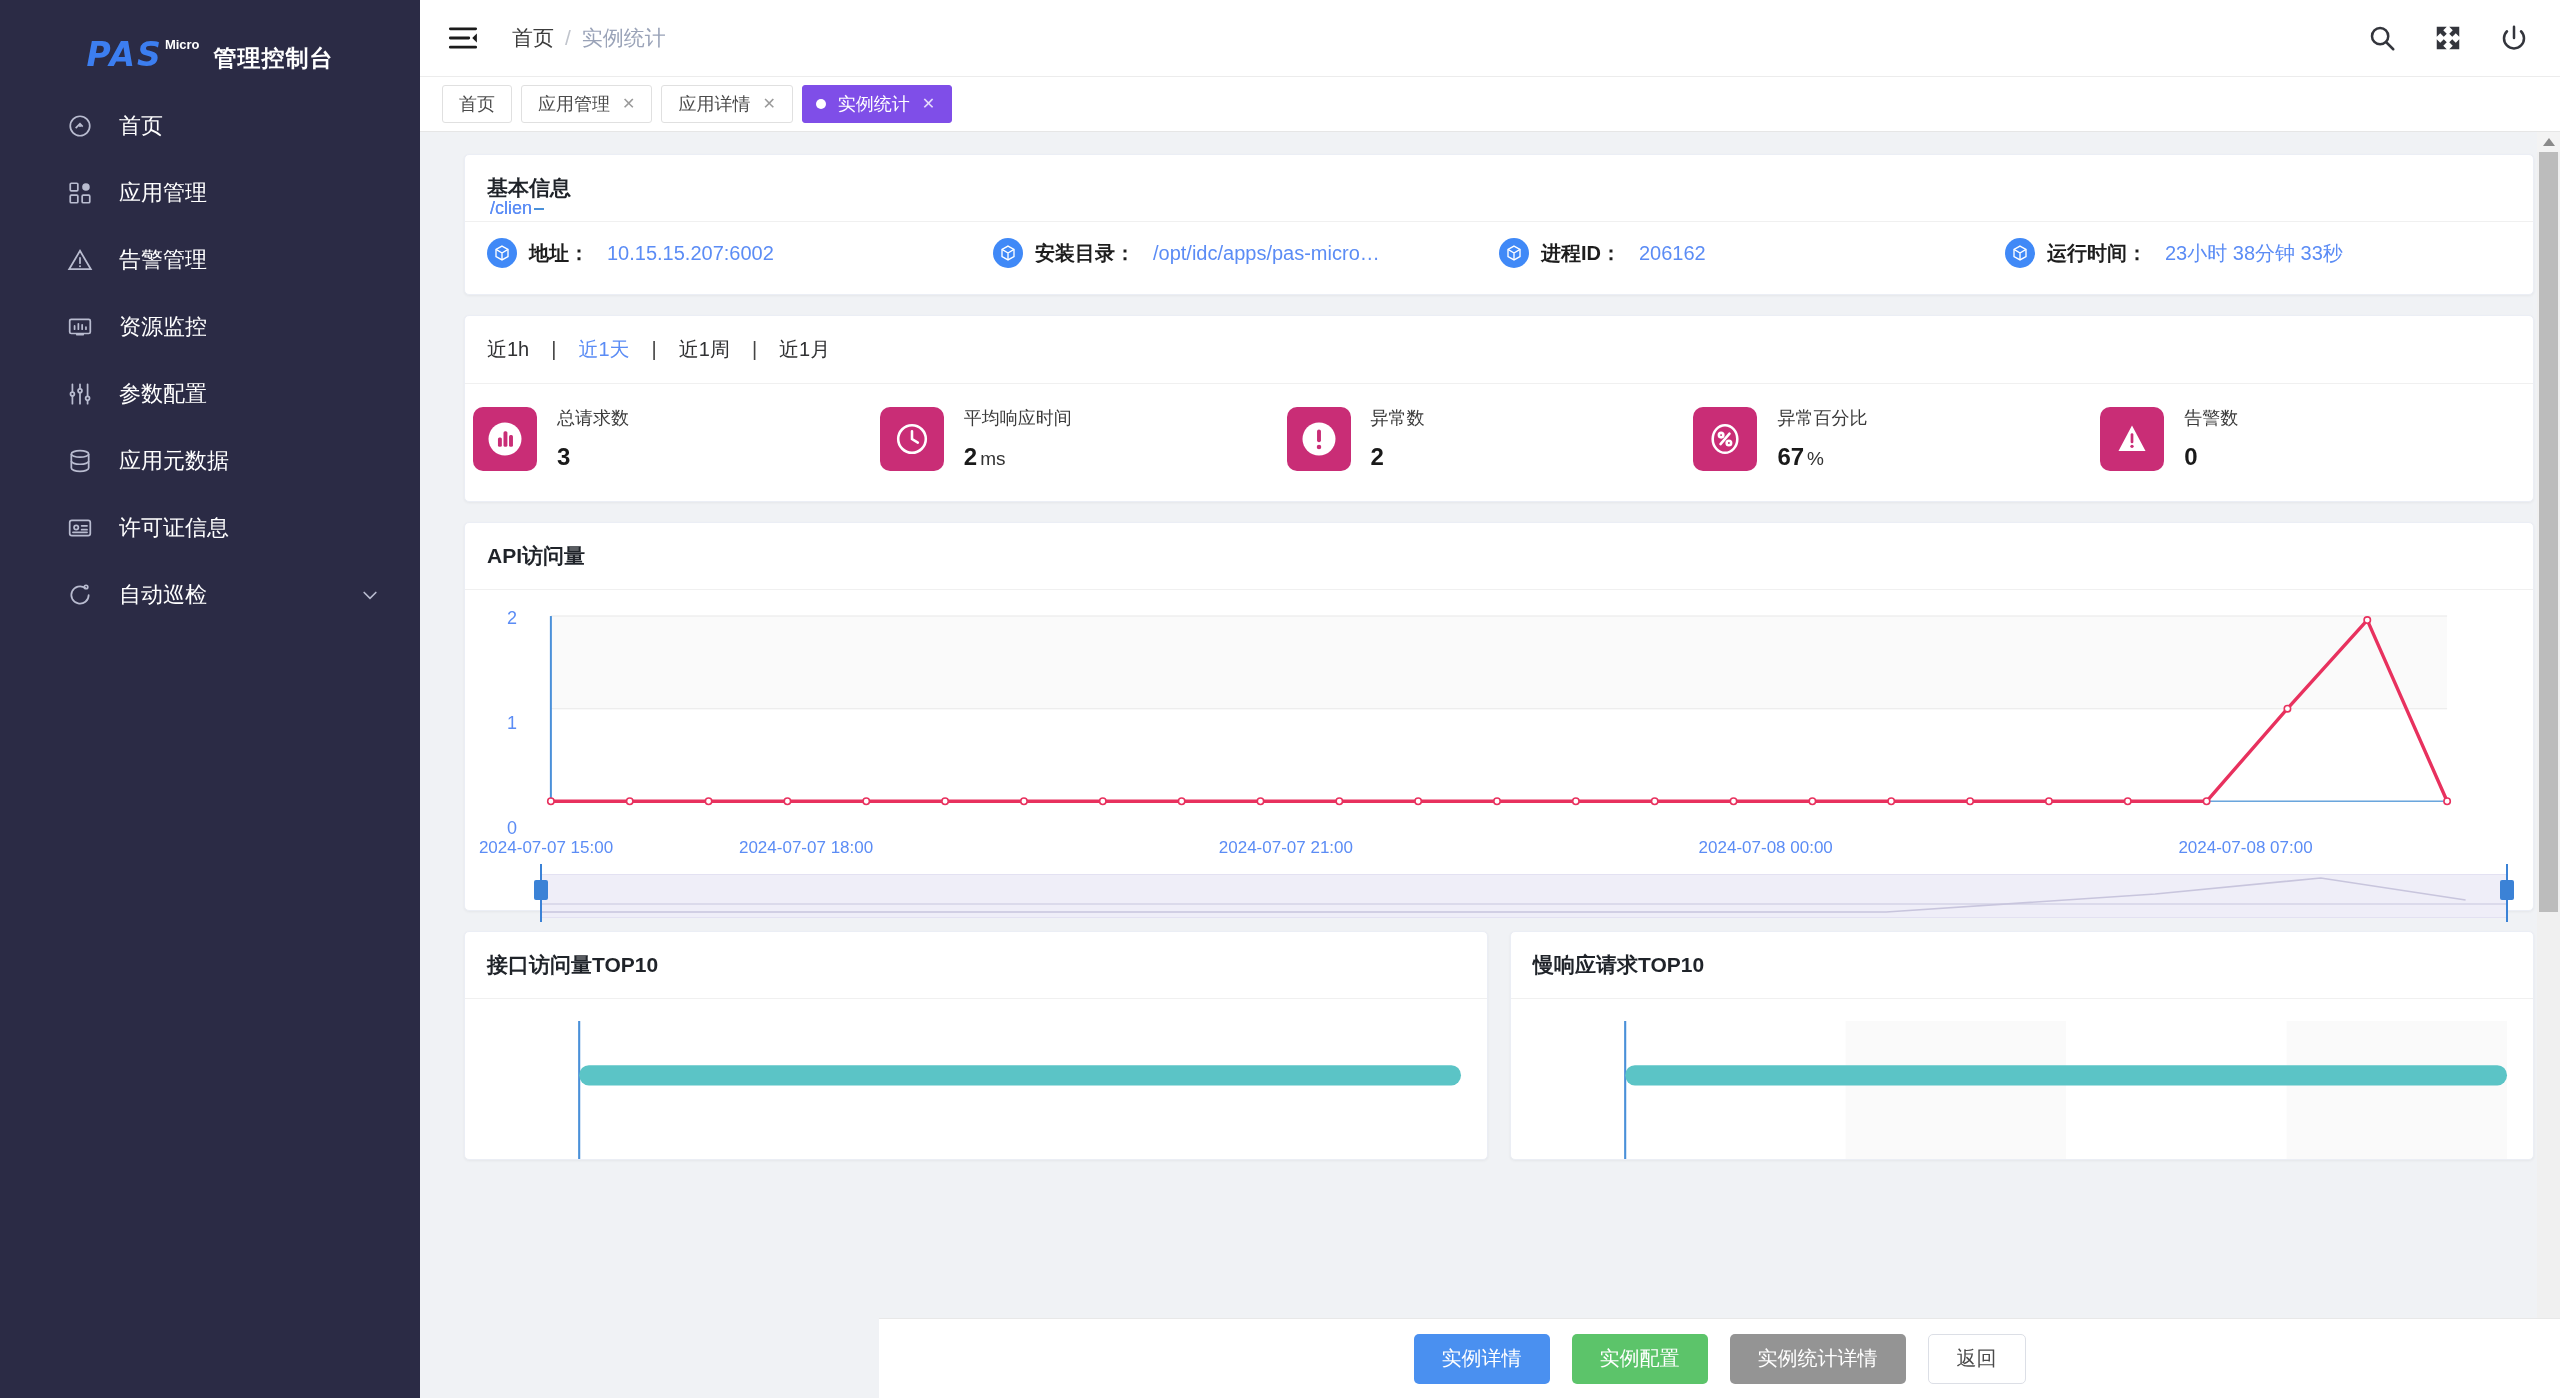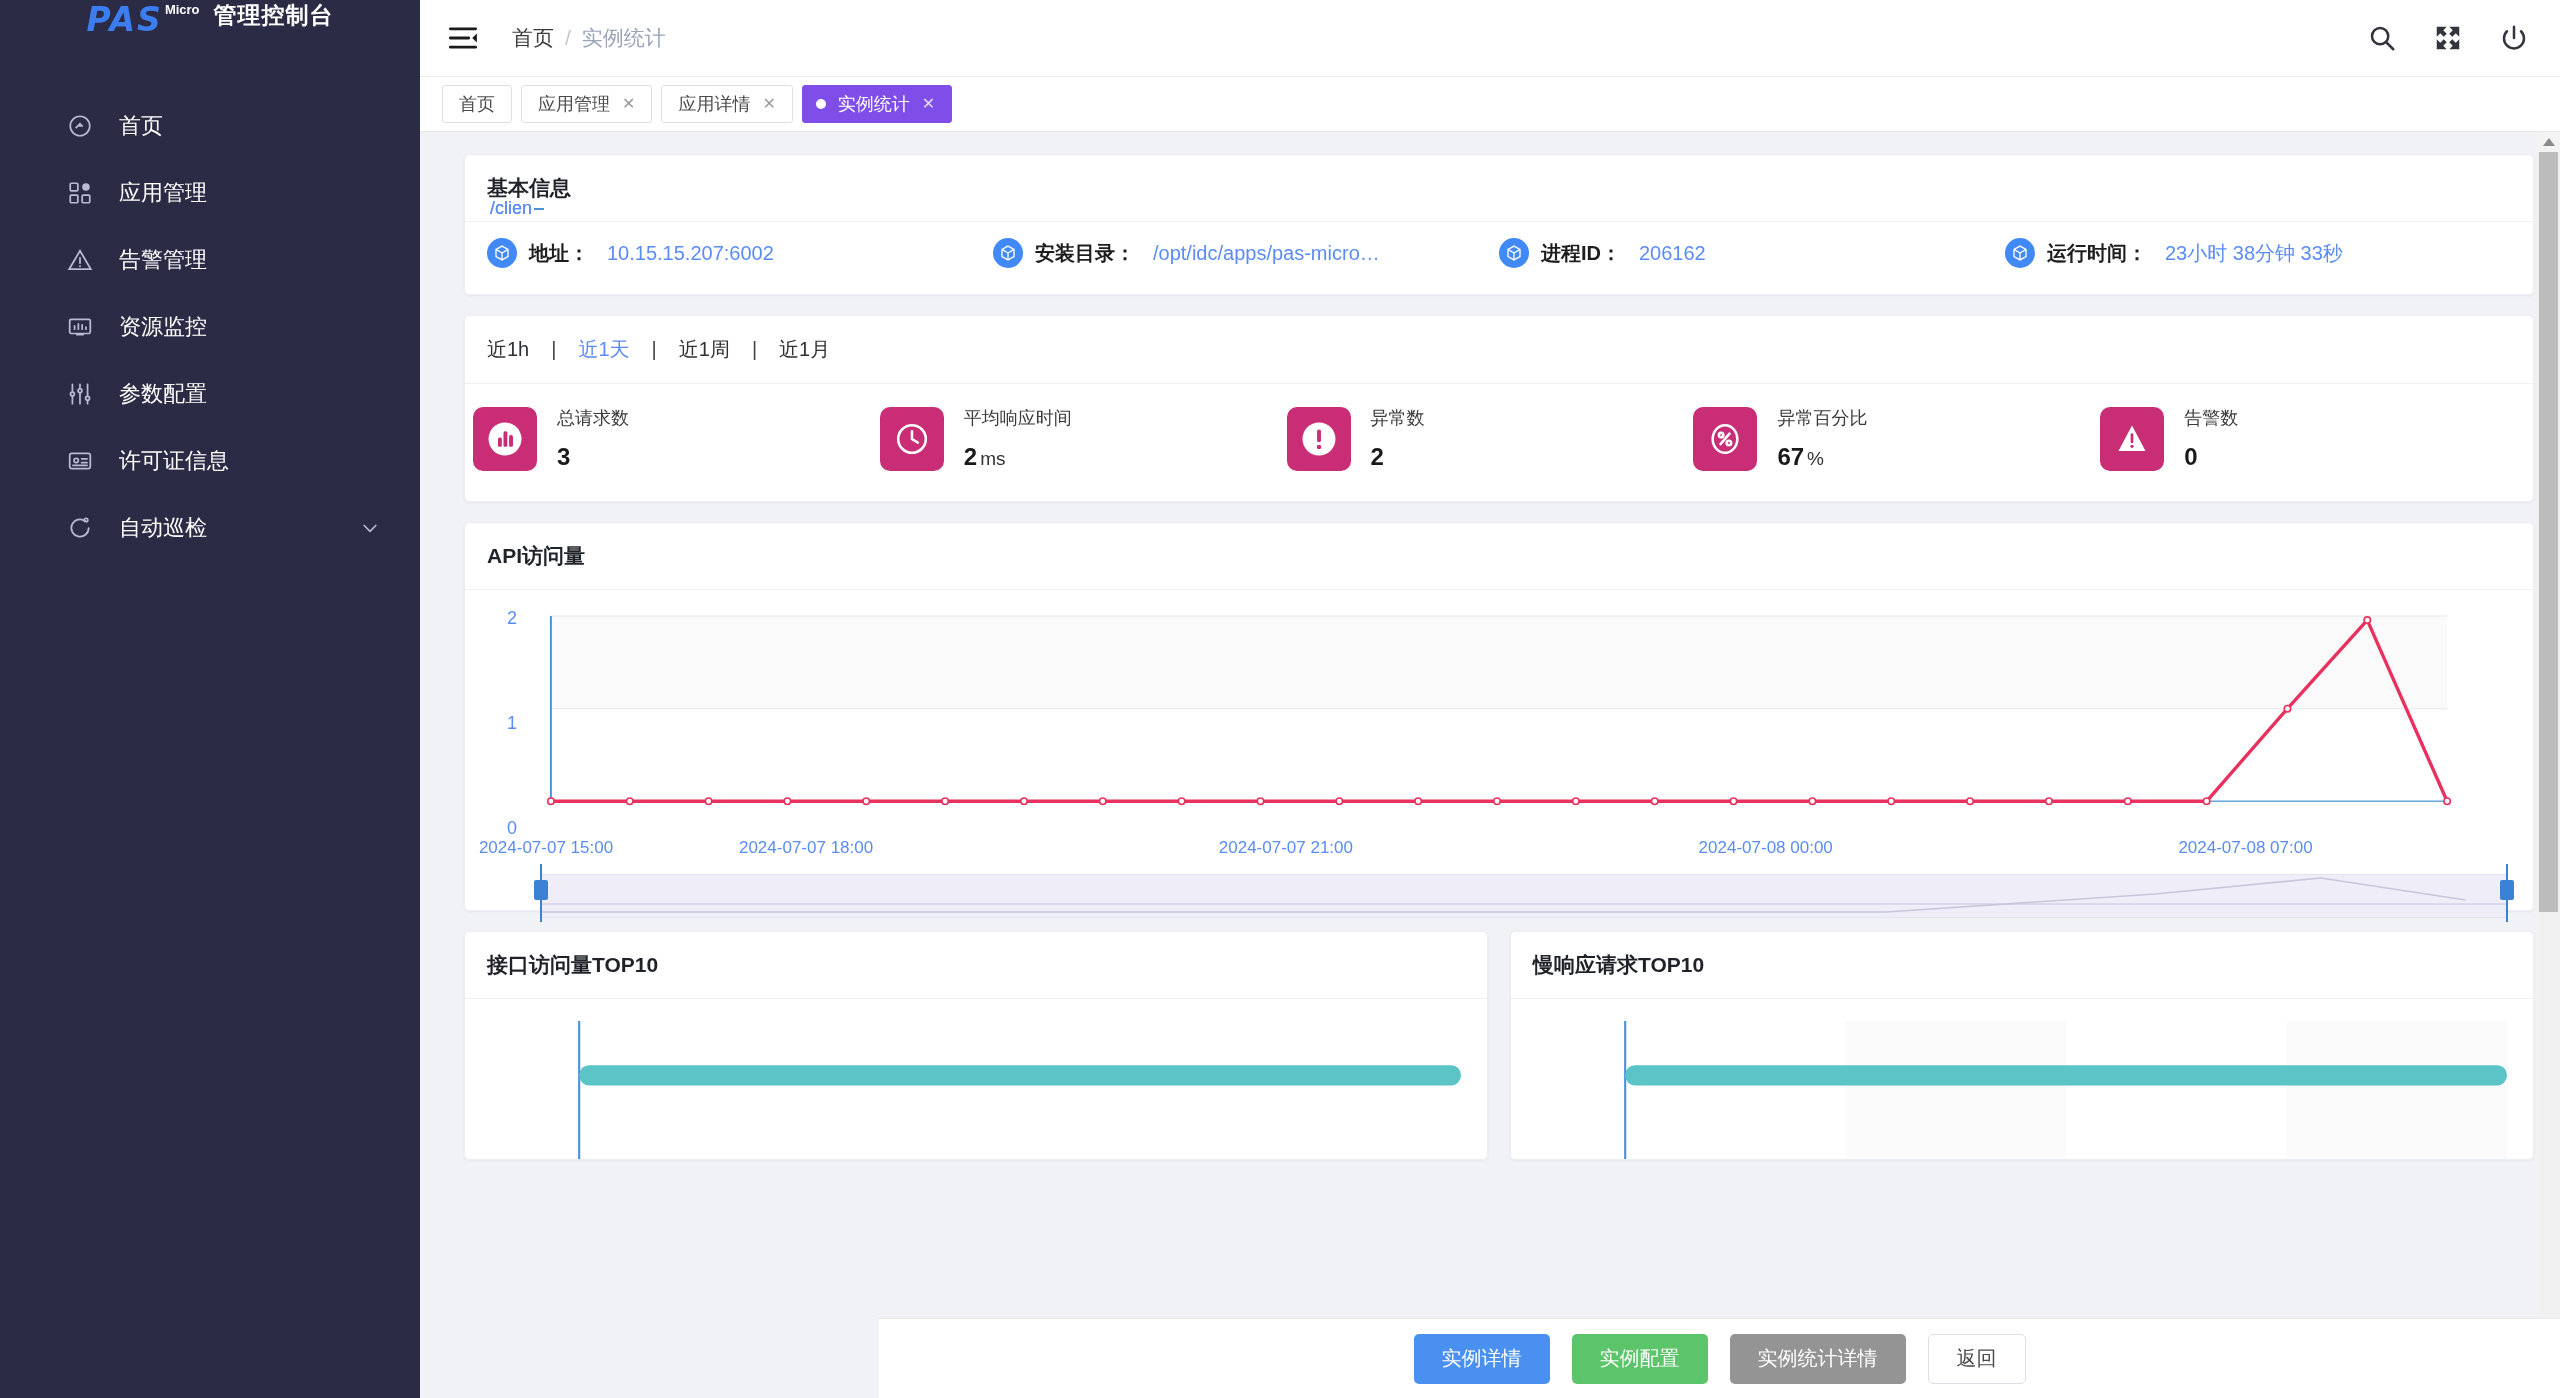--- a/index.html
+++ b/index.html
@@ -12,21 +12,21 @@
   .app { display: flex; width: 2560px; height: 1398px; position: relative; }
 
   
   .sidebar {
     width: 420px; min-width: 420px; height: 1398px;
     background: #2B2B45;
     display: flex; flex-direction: column;
     overflow: hidden;
   }
   .logo-bar {
-    height: 74px; display: flex; align-items: flex-start; justify-content: center;
+    height: 74px; display: flex; align-items: flex-end; justify-content: center;
     gap: 14px;
   }
   .logo-mark { display: flex; align-items: flex-start; }
   .logo-pas {
     font-family: "DejaVu Sans", sans-serif;
     font-weight: bold; font-style: italic;
     font-size: 33px; letter-spacing: 2px; color: #3C7EF0;
   }
   .logo-micro {
     font-size: 13px; color: #ffffff; font-weight: bold;
@@ -245,20 +245,30 @@
       <div class="nav-item">
         <span class="nav-icon">
           <svg viewBox="0 0 24 24" fill="none" stroke="currentColor" stroke-width="1.6" stroke-linecap="round">
               <path d="M5 3v7M5 14v7M12 3v4M12 11v10M19 3v11M19 18v3"></path>
               <circle cx="5" cy="12" r="1.8"></circle>
               <circle cx="12" cy="9" r="1.8"></circle>
               <circle cx="19" cy="16" r="1.8"></circle>
             </svg>
         </span>
         <span class="nav-label">参数配置</span>
+      </div>
+      <div class="nav-item">
+        <span class="nav-icon">
+          <svg viewBox="0 0 24 24" fill="none" stroke="currentColor" stroke-width="1.6">
+              <ellipse cx="12" cy="5.5" rx="8" ry="3"></ellipse>
+              <path d="M4 5.5v13c0 1.7 3.6 3 8 3s8-1.3 8-3v-13"></path>
+              <path d="M4 12c0 1.7 3.6 3 8 3s8-1.3 8-3"></path>
+            </svg>
+        </span>
+        <span class="nav-label">应用元数据</span>
       </div>
       <div class="nav-item">
         <span class="nav-icon">
           <svg viewBox="0 0 24 24" fill="none" stroke="currentColor" stroke-width="1.6">
               <rect x="2.5" y="5" width="19" height="14" rx="2"></rect>
               <circle cx="8.5" cy="11.5" r="2"></circle>
               <path d="M13.5 10h5M13.5 13.5h5M5.5 16h13" stroke-linecap="round"></path>
             </svg>
         </span>
         <span class="nav-label">许可证信息</span>

